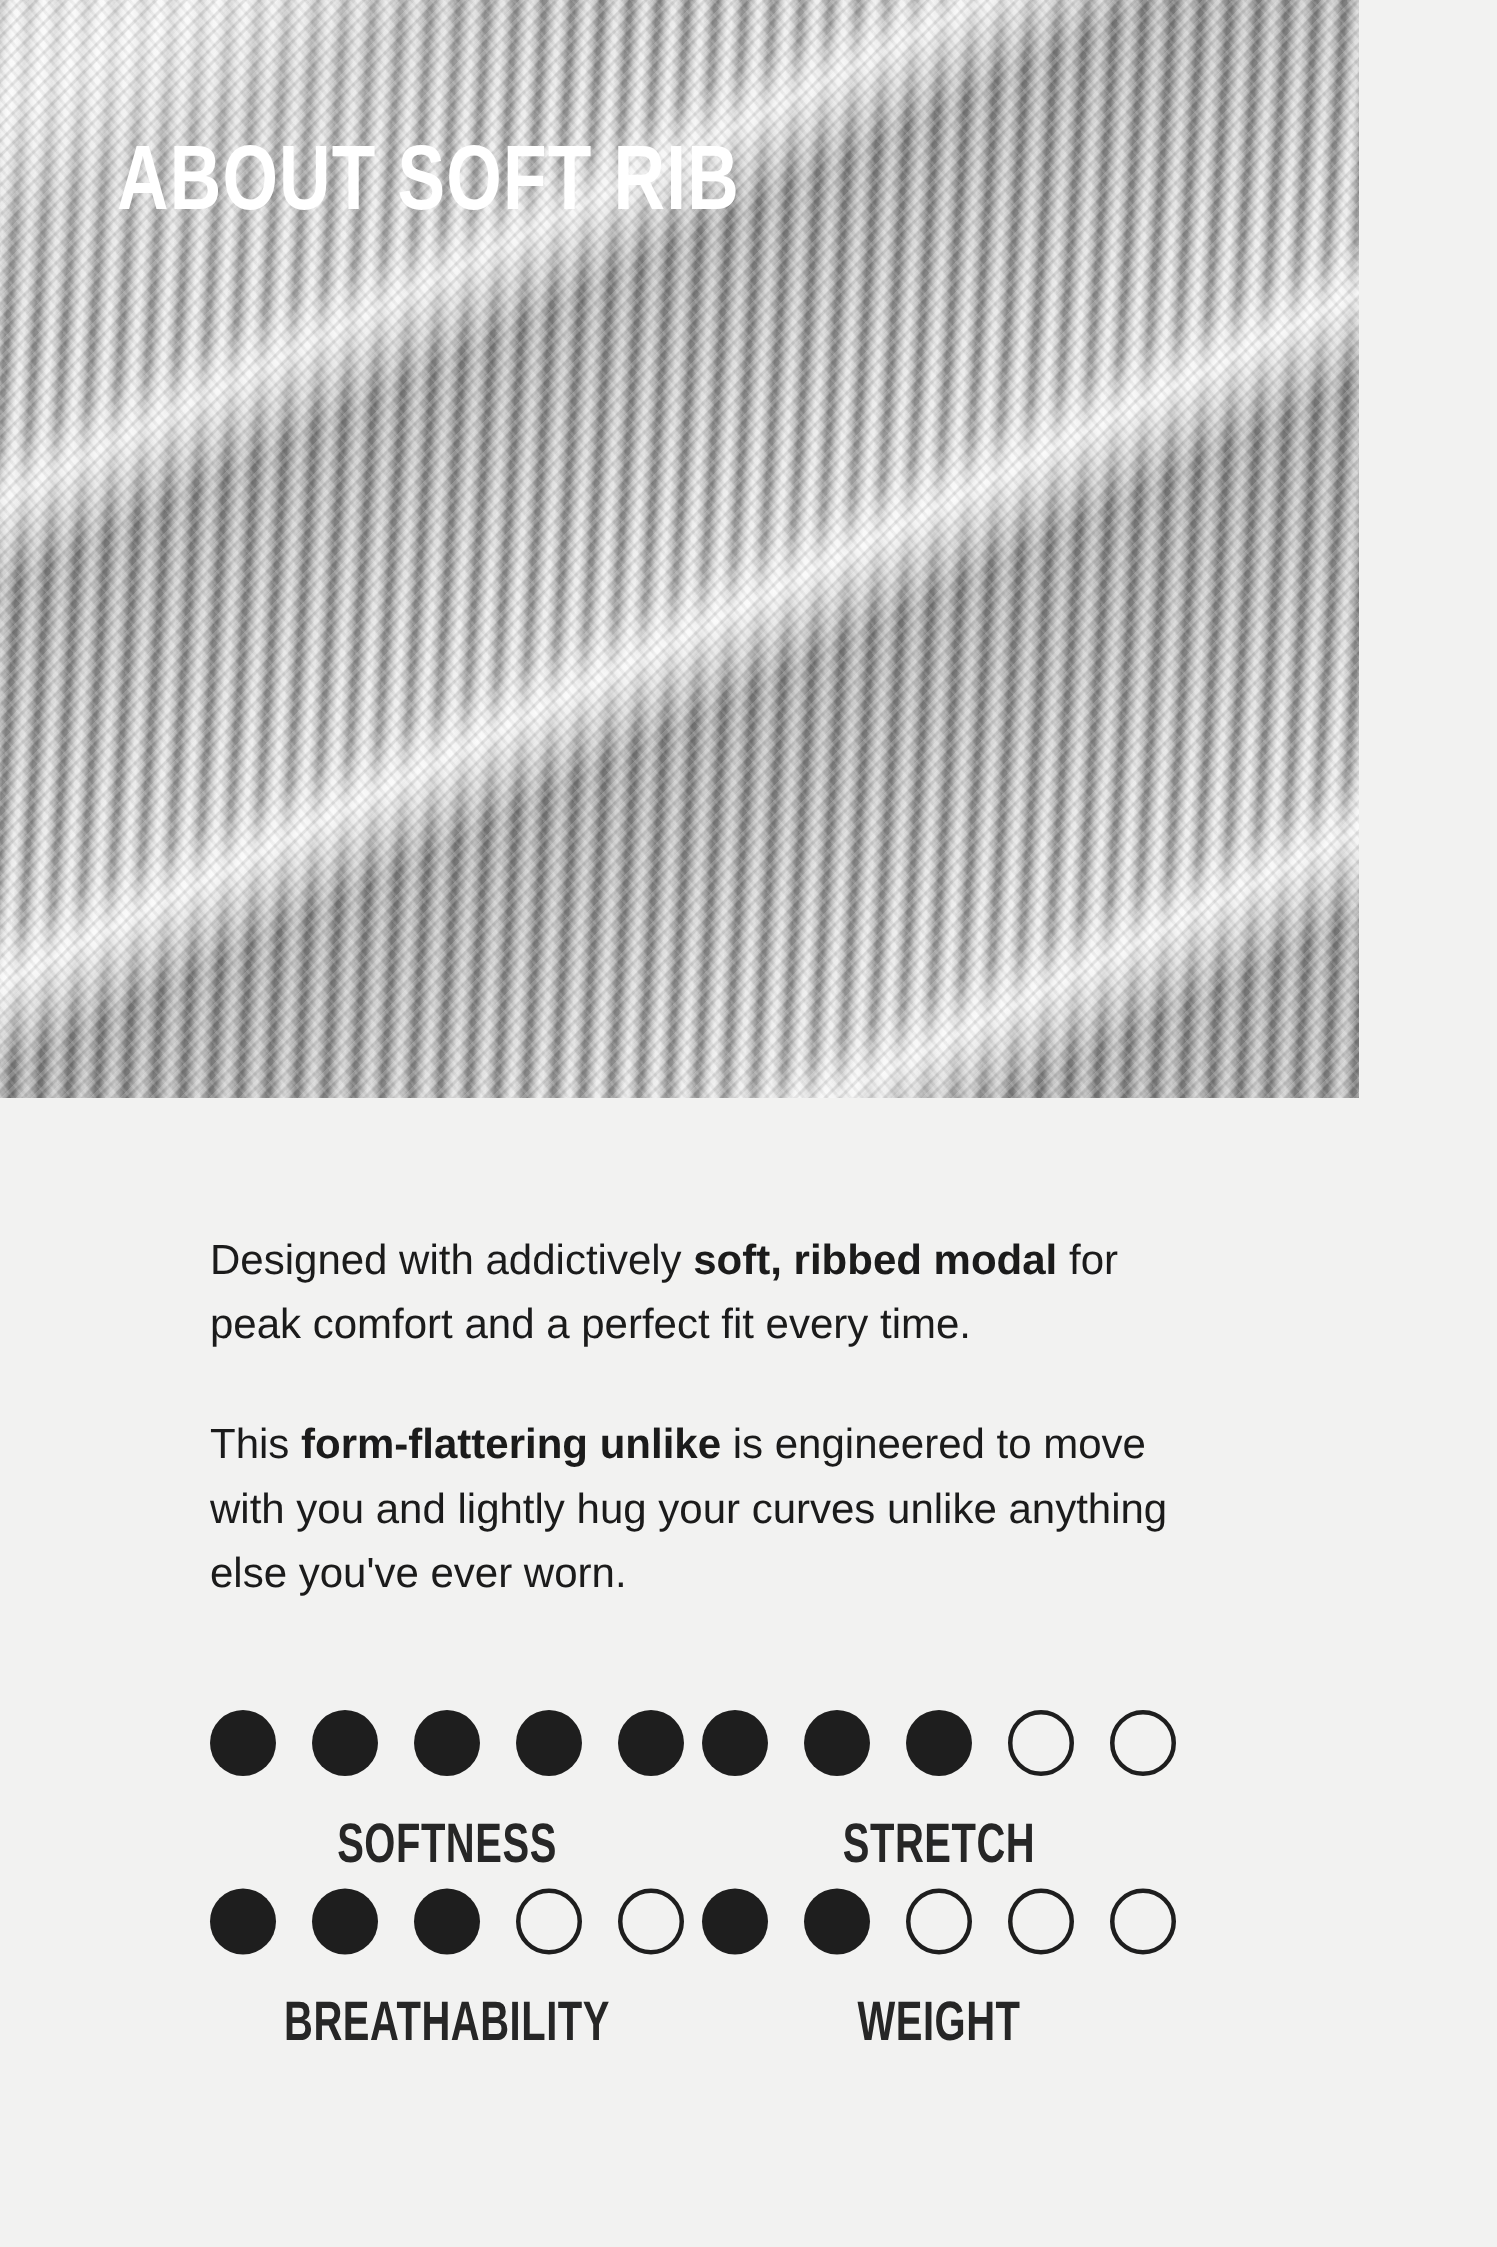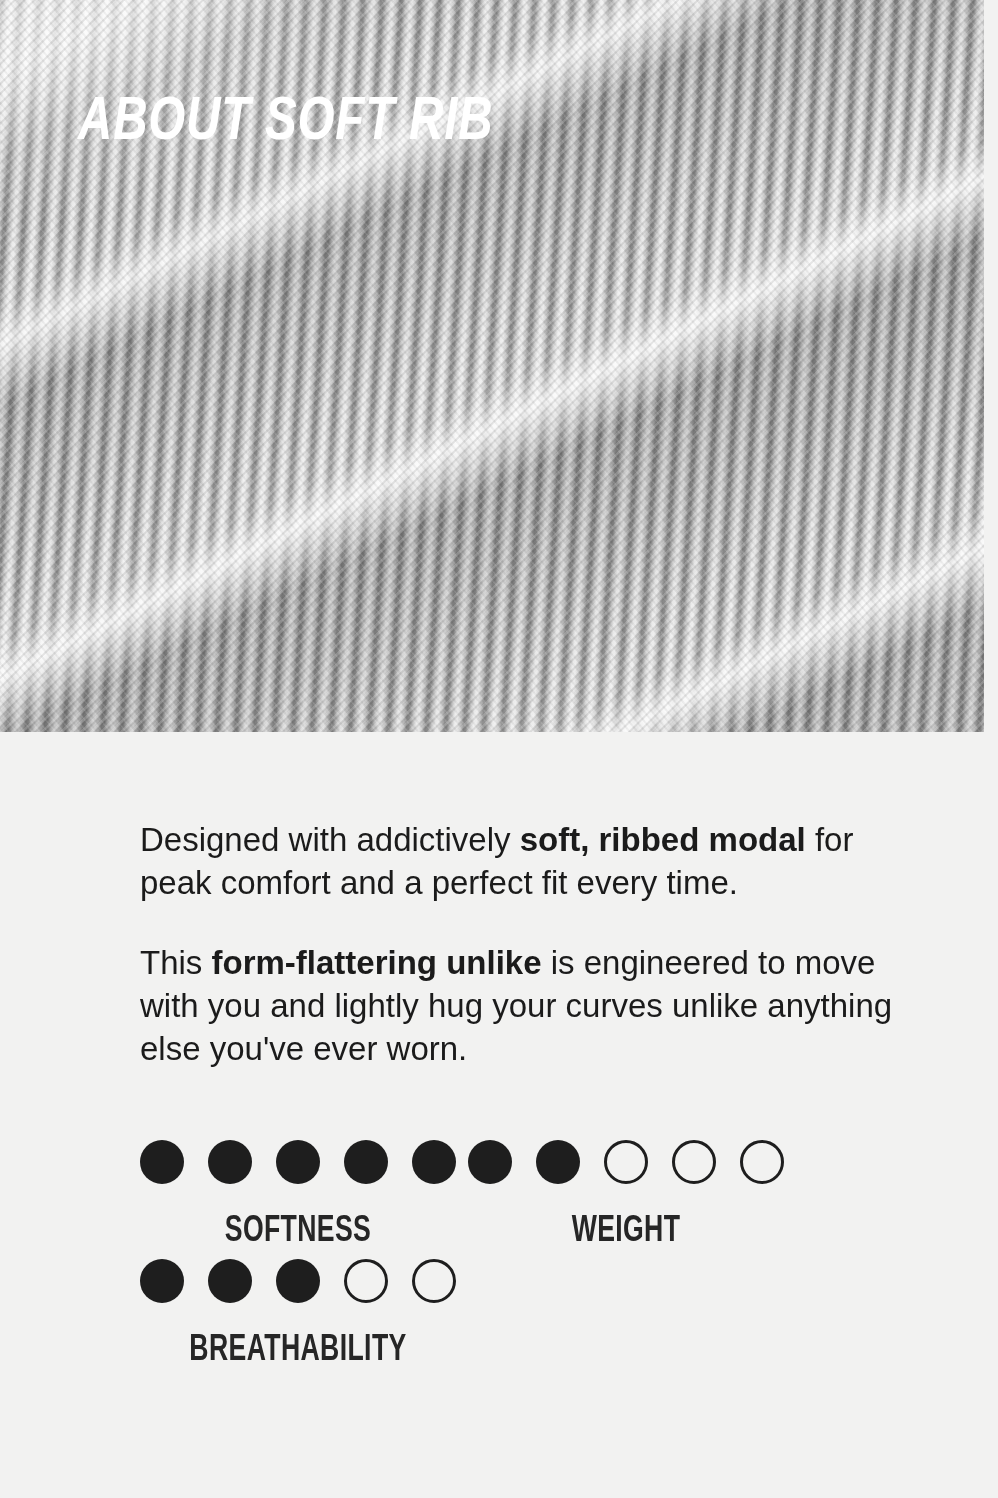--- a/index.html
+++ b/index.html
@@ -8,21 +8,21 @@
     background:#f2f2f1;
     font-family:"Liberation Sans", sans-serif;
     color:#1b1b1b;
     overflow:hidden;
   }
   .page { width:998px; height:1498px; position:relative; }
 
   
   .hero {
     position:relative;
-    width:984px; height:732px;
+    width:906px; height:732px;
     overflow:hidden;
     background-color:#c7c7c7;
     background-image:
       
       repeating-linear-gradient(135deg,
         rgba(255,255,255,.16) 0px, rgba(255,255,255,.16) 2px,
         rgba(40,40,40,.10) 3px, rgba(40,40,40,.10) 4px,
         rgba(255,255,255,0) 5px, rgba(255,255,255,0) 7px),
       repeating-linear-gradient(50deg,
         rgba(255,255,255,.10) 0px, rgba(255,255,255,.10) 1px,
@@ -37,34 +37,33 @@
         rgba(0,0,0,.10) 32%, rgba(0,0,0,.17) 40%, rgba(252,252,252,.9) 45%, rgba(255,255,255,.2) 48%, rgba(255,255,255,0) 52%,
         rgba(0,0,0,.09) 61%, rgba(0,0,0,.15) 67%, rgba(250,250,250,.85) 72%, rgba(255,255,255,.18) 75%, rgba(255,255,255,0) 79%,
         rgba(0,0,0,.07) 87%, rgba(255,255,255,.55) 94%, rgba(255,255,255,.1) 100%),
       
       repeating-linear-gradient(94deg,
         #8d8d8d 0px, #8d8d8d 2.5px,
         #c3c3c3 6px,
         #ebebeb 10px, #ebebeb 12.5px,
         #c3c3c3 16px,
         #8d8d8d 19px);
-    font-style: italic;
   }
   .hero-title {
     position:absolute; left:78px; top:88px; margin:0;
     font-size:61px; font-weight:700; line-height:1;
     color:#ffffff; letter-spacing:1px; white-space:nowrap;
     transform:scaleX(.78); transform-origin:left top;
   }
 
   
   .content { padding:86px 0 0 140px; }
   p.desc {
     width:795px; margin:0 0 37px 0;
-    font-size:33px; line-height:43px;
+    font-size:28px; line-height:43px;
     color:#1b1b1b; white-space:pre-line;
   }
   p.desc b { font-weight:700; }
 
   .ratings {
     margin-top:70px;
     display:grid;
     grid-template-columns:316px 316px;
     column-gap:89px;
     row-gap:52px;
@@ -107,38 +106,48 @@
         <div class="dots">
             <span class="dot filled"></span>
             <span class="dot filled"></span>
             <span class="dot filled"></span>
             <span class="dot filled"></span>
             <span class="dot filled"></span>
           </div>
         <span class="rating-label">SOFTNESS</span>
       </div>
 
-
       <div class="rating-item">
         <div class="dots">
             <span class="dot filled"></span>
             <span class="dot filled"></span>
-            <span class="dot empty"></span>
+            <span class="dot filled"></span>
             <span class="dot empty"></span>
             <span class="dot empty"></span>
           </div>
-        <span class="rating-label">WEIGHT</span>
+        <span class="rating-label">STRETCH</span>
       </div>
 
       <div class="rating-item">
         <div class="dots">
             <span class="dot filled"></span>
             <span class="dot filled"></span>
             <span class="dot filled"></span>
             <span class="dot empty"></span>
             <span class="dot empty"></span>
           </div>
         <span class="rating-label">BREATHABILITY</span>
       </div>
 
+      <div class="rating-item">
+        <div class="dots">
+            <span class="dot filled"></span>
+            <span class="dot filled"></span>
+            <span class="dot empty"></span>
+            <span class="dot empty"></span>
+            <span class="dot empty"></span>
+          </div>
+        <span class="rating-label">WEIGHT</span>
+      </div>
+
     </div>
   </div>
 </div>
 
 </body></html>

